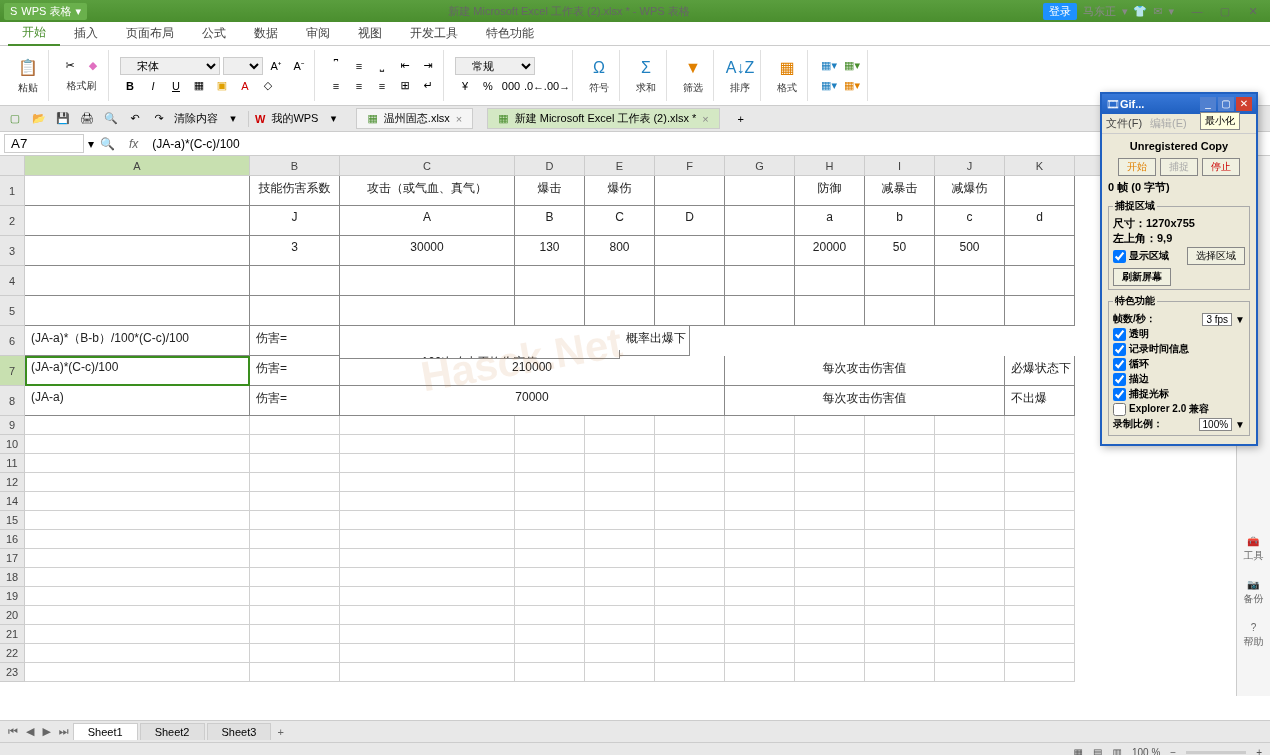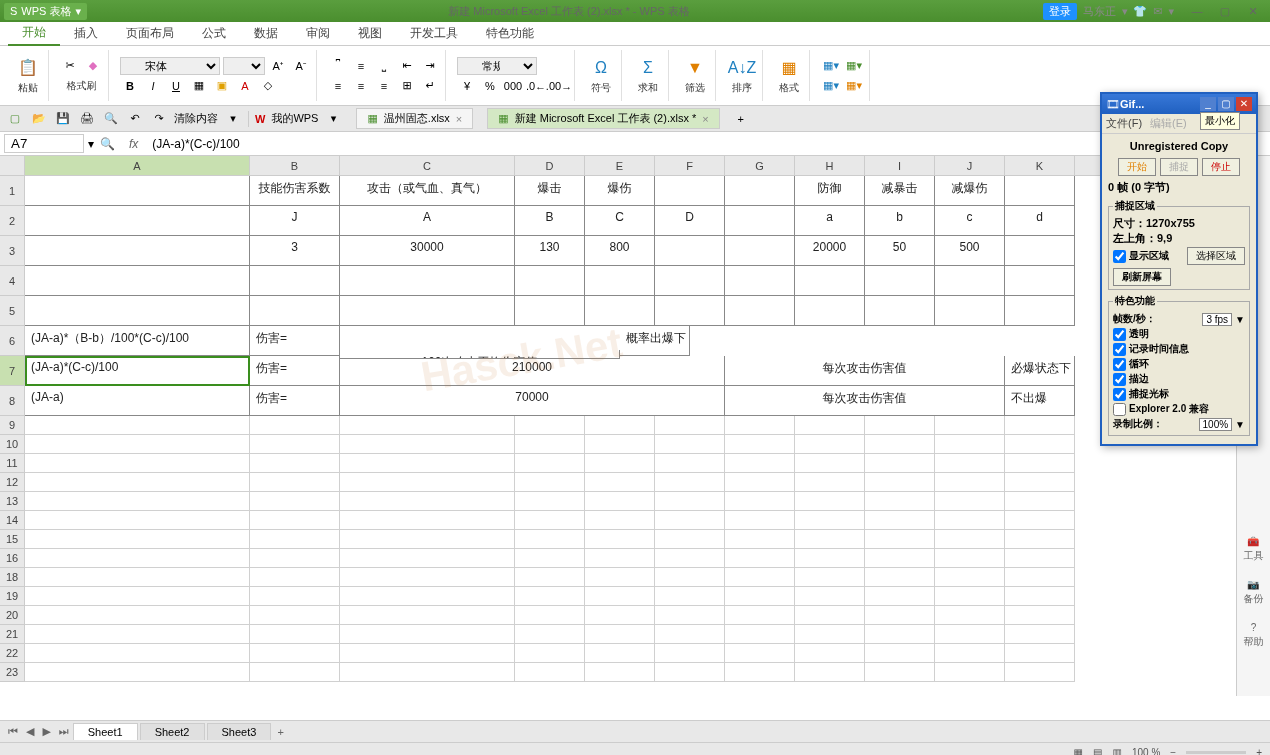--- a/index.html
+++ b/index.html
@@ -12,21 +12,21 @@
 .titlebar .user { color: #888; margin-right: 10px; display:flex; gap:6px; align-items:center; }
 .titlebar .user .btn-blue { background:#1e90ff; color:#fff; padding:1px 6px; border-radius:2px; }
 .ribbon-tabs { height: 24px; background: #fff; border-bottom: 1px solid #ccc; display: flex; align-items: center; padding-left: 8px; font-size: 12px; }
 .ribbon-tabs .tab { padding: 3px 14px; color: #444; cursor: pointer; }
 .ribbon-tabs .tab.active { color: #4a8e2e; border-bottom: 2px solid #4a8e2e; }
 .ribbon { height: 60px; background: #fff; border-bottom: 1px solid #ccc; display: flex; align-items: center; padding: 4px 8px; gap: 6px; font-size: 11px; }
 .ribbon .grp { display: flex; flex-direction: column; gap: 2px; padding: 0 5px; border-right: 1px solid #e0e0e0; height: 100%; justify-content: center; }
 .ribbon .btn-lg { display: flex; flex-direction: column; align-items: center; gap: 2px; padding: 2px 4px; cursor: pointer; font-size: 10px; color: #333; }
 .ribbon .icon-box { width: 22px; height: 22px; display: flex; align-items: center; justify-content: center; font-size: 16px; }
 .ribbon .row { display: flex; gap: 3px; align-items: center; }
-.ribbon select, .ribbon input { font-size: 11px; border: 1px solid #ccc; padding: 1px 20px; }
+.ribbon select, .ribbon input { font-size: 11px; border: 1px solid #ccc; padding: 1px 12px; }
 .ribbon .fmtbtn { width: 20px; height: 18px; border: 1px solid transparent; display: inline-flex; align-items: center; justify-content: center; cursor: pointer; font-size: 11px; }
 .qat { height: 26px; background: #e8e8e8; border-bottom: 1px solid #ccc; display: flex; align-items: center; padding: 0 6px; gap: 6px; font-size: 11px; }
 .qat .qbtn { width: 18px; height: 18px; display: inline-flex; align-items: center; justify-content: center; cursor: pointer; }
 .qat .doc-tab { background: #f5f5f5; border: 1px solid #ccc; padding: 2px 10px; margin-left: 8px; display: flex; align-items: center; gap: 6px; cursor: pointer; }
 .qat .doc-tab.active { background: #d4e8c4; }
 .qat .doc-tab .x { color: #888; cursor: pointer; }
 .formula-bar { height: 24px; background: #fff; border-bottom: 1px solid #ccc; display: flex; align-items: center; font-size: 12px; }
 .formula-bar .cellref { width: 80px; border: 1px solid #ccc; margin: 0 4px; padding: 1px 6px; background: #fff; }
 .formula-bar .fx { padding: 0 8px; color: #666; font-style: italic; }
 .formula-bar .search-ic{ padding:0 6px; color:#888; }
@@ -410,34 +410,20 @@
         <div class=" cell" style="width: 70px;"></div>
         <div class=" cell" style="width: 70px;"></div>
         <div class=" cell" style="width: 70px;"></div>
         <div class=" cell" style="width: 70px;"></div>
         <div class=" cell" style="width: 70px;"></div>
         <div class=" cell" style="width: 70px;"></div>
         <div class=" cell" style="width: 70px;"></div>
         <div class=" cell" style="width: 70px;"></div>
       </div>
       <div class="row-tr short">
-        <div class="rowh">13</div>
-        <div class=" cell" style="width: 225px;"></div>
-        <div class=" cell" style="width: 90px;"></div>
-        <div class=" cell" style="width: 175px;"></div>
-        <div class=" cell" style="width: 70px;"></div>
-        <div class=" cell" style="width: 70px;"></div>
-        <div class=" cell" style="width: 70px;"></div>
-        <div class=" cell" style="width: 70px;"></div>
-        <div class=" cell" style="width: 70px;"></div>
-        <div class=" cell" style="width: 70px;"></div>
-        <div class=" cell" style="width: 70px;"></div>
-        <div class=" cell" style="width: 70px;"></div>
-      </div>
-      <div class="row-tr short">
         <div class="rowh">14</div>
         <div class=" cell" style="width: 225px;"></div>
         <div class=" cell" style="width: 90px;"></div>
         <div class=" cell" style="width: 175px;"></div>
         <div class=" cell" style="width: 70px;"></div>
         <div class=" cell" style="width: 70px;"></div>
         <div class=" cell" style="width: 70px;"></div>
         <div class=" cell" style="width: 70px;"></div>
         <div class=" cell" style="width: 70px;"></div>
         <div class=" cell" style="width: 70px;"></div>
@@ -453,20 +439,34 @@
         <div class=" cell" style="width: 70px;"></div>
         <div class=" cell" style="width: 70px;"></div>
         <div class=" cell" style="width: 70px;"></div>
         <div class=" cell" style="width: 70px;"></div>
         <div class=" cell" style="width: 70px;"></div>
         <div class=" cell" style="width: 70px;"></div>
         <div class=" cell" style="width: 70px;"></div>
       </div>
       <div class="row-tr short">
         <div class="rowh">16</div>
+        <div class=" cell" style="width: 225px;"></div>
+        <div class=" cell" style="width: 90px;"></div>
+        <div class=" cell" style="width: 175px;"></div>
+        <div class=" cell" style="width: 70px;"></div>
+        <div class=" cell" style="width: 70px;"></div>
+        <div class=" cell" style="width: 70px;"></div>
+        <div class=" cell" style="width: 70px;"></div>
+        <div class=" cell" style="width: 70px;"></div>
+        <div class=" cell" style="width: 70px;"></div>
+        <div class=" cell" style="width: 70px;"></div>
+        <div class=" cell" style="width: 70px;"></div>
+      </div>
+      <div class="row-tr short">
+        <div class="rowh">17</div>
         <div class=" cell" style="width: 225px;"></div>
         <div class=" cell" style="width: 90px;"></div>
         <div class=" cell" style="width: 175px;"></div>
         <div class=" cell" style="width: 70px;"></div>
         <div class=" cell" style="width: 70px;"></div>
         <div class=" cell" style="width: 70px;"></div>
         <div class=" cell" style="width: 70px;"></div>
         <div class=" cell" style="width: 70px;"></div>
         <div class=" cell" style="width: 70px;"></div>
         <div class=" cell" style="width: 70px;"></div>

